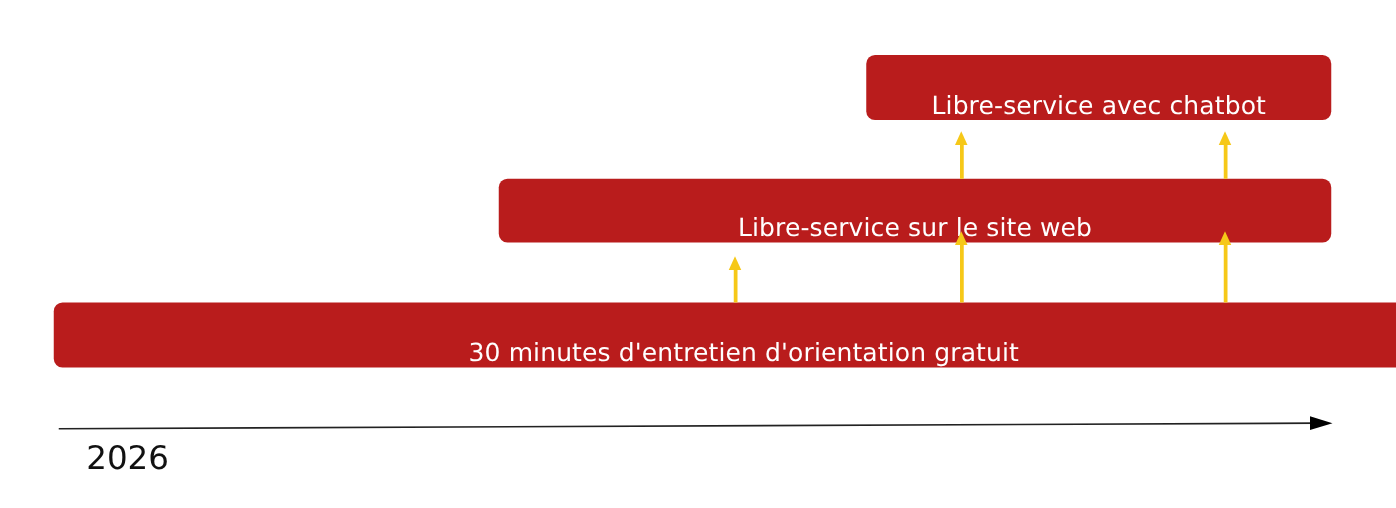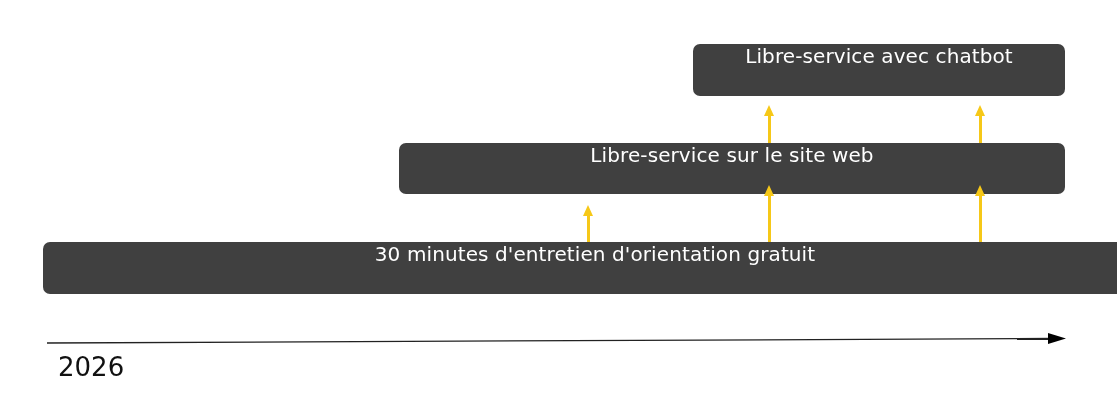--- a/index.html
+++ b/index.html
@@ -1,26 +1,26 @@
 <!DOCTYPE html>
 <html><head>
 <meta charset="utf-8">
 <style>
   html, body { margin: 0; padding: 0; background: #ffffff; }
   body { width: 1117px; height: 406px; position: relative; overflow: hidden;
          font-family: "DejaVu Sans", sans-serif; }
-  .bar { position: absolute; background: #404040; border-radius: 7px;
-         color: #ffffff; font-size: 20px; display: flex; align-items: flex-start;
+  .bar { position: absolute; background: #b91c1c; border-radius: 7px;
+         color: #ffffff; font-size: 20px; display: flex; align-items: flex-end;
          justify-content: center; letter-spacing: 0.1px; }
   .arrow { position: absolute; width: 3px; background: #f6c818; }
   .arrow::before { content: ""; position: absolute; top: -10px; left: -4px;
          border-left: 5.5px solid transparent; border-right: 5.5px solid transparent;
          border-bottom: 11px solid #f6c818; }
   svg.axis { position: absolute; left: 0; top: 0; }
-  .year { position: absolute; left: 58px; top: 352px; font-size: 26px; color: #111; }
+  .year { position: absolute; left: 69px; top: 352px; font-size: 26px; color: #111; }
 </style>
 </head>
 <body>
 
 <div class="bar" style="left:693px; top:44px; width:372px; height:52px;">
   <span>Libre-service avec chatbot</span>
 </div>
 
 <div class="bar" style="left:399px; top:143px; width:666px; height:51px;">
   <span>Libre-service sur le site web</span>

